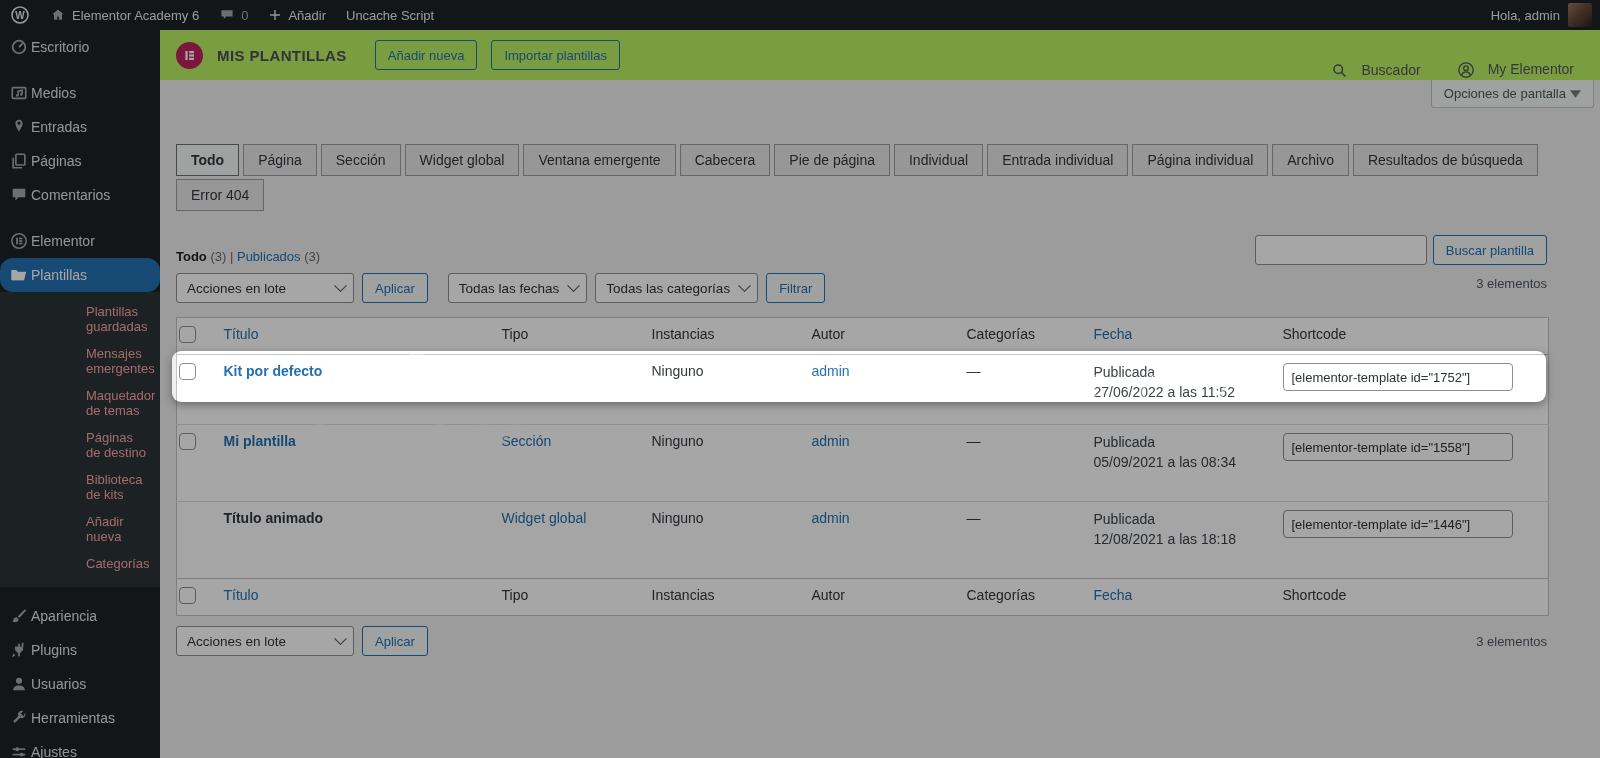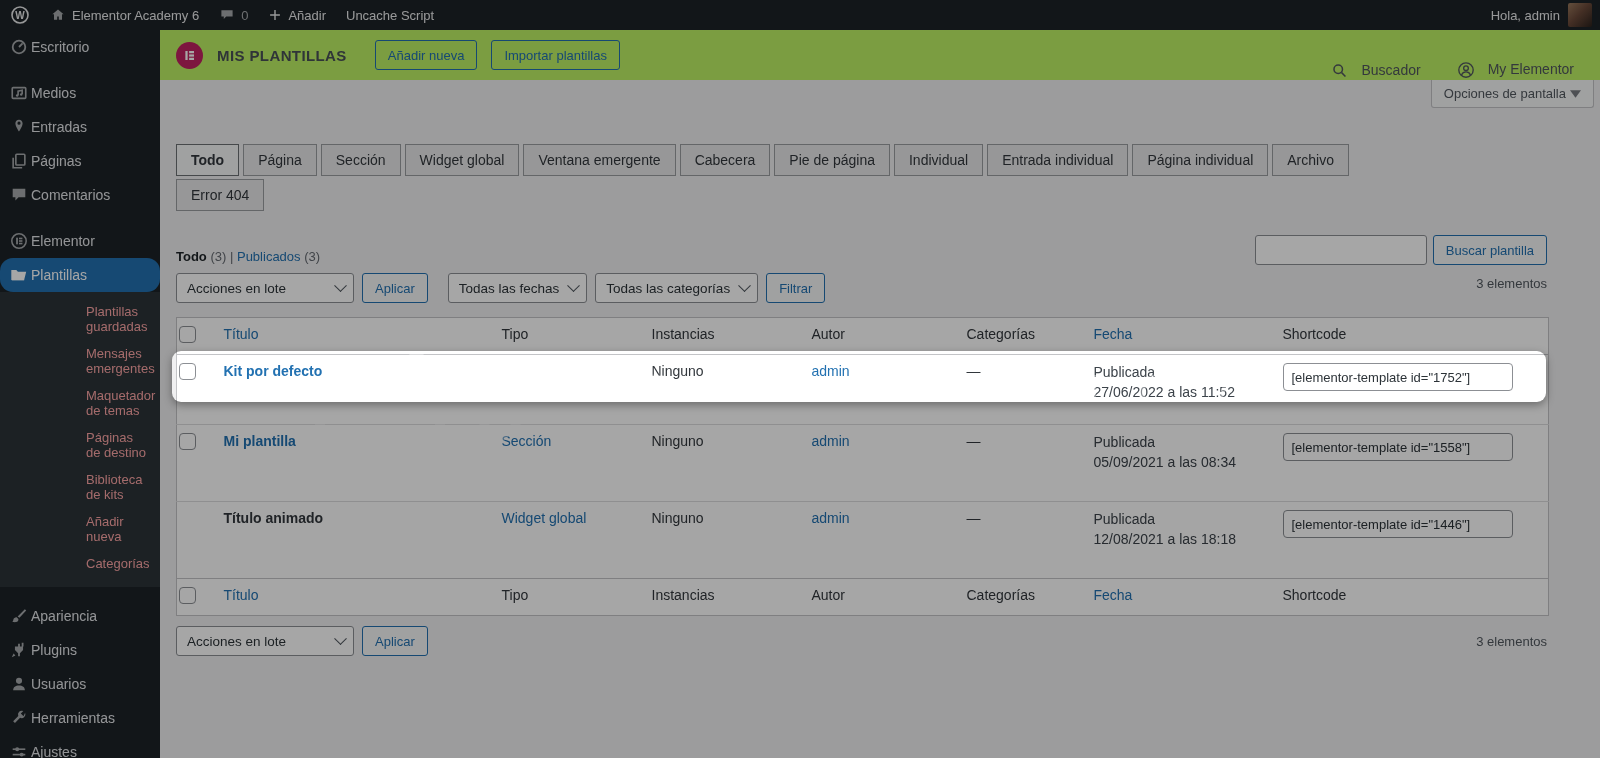--- a/index.html
+++ b/index.html
@@ -305,20 +305,21 @@
           <span class="ftab">Página</span>
           <span class="ftab">Sección</span>
           <span class="ftab">Widget global</span>
           <span class="ftab">Ventana emergente</span>
           <span class="ftab">Cabecera</span>
           <span class="ftab">Pie de página</span>
           <span class="ftab">Individual</span>
           <span class="ftab">Entrada individual</span>
           <span class="ftab">Página individual</span>
           <span class="ftab">Archivo</span>
+          <span class="ftab">Resultados de búsqueda</span>
         </div>
         <div class="tabs-row">
           <span class="ftab">Error 404</span>
         </div>
       </div>
 
       <div class="list-controls">
         <div class="lc-left">
           <div class="views">
             <span class="bold">Todo</span>

